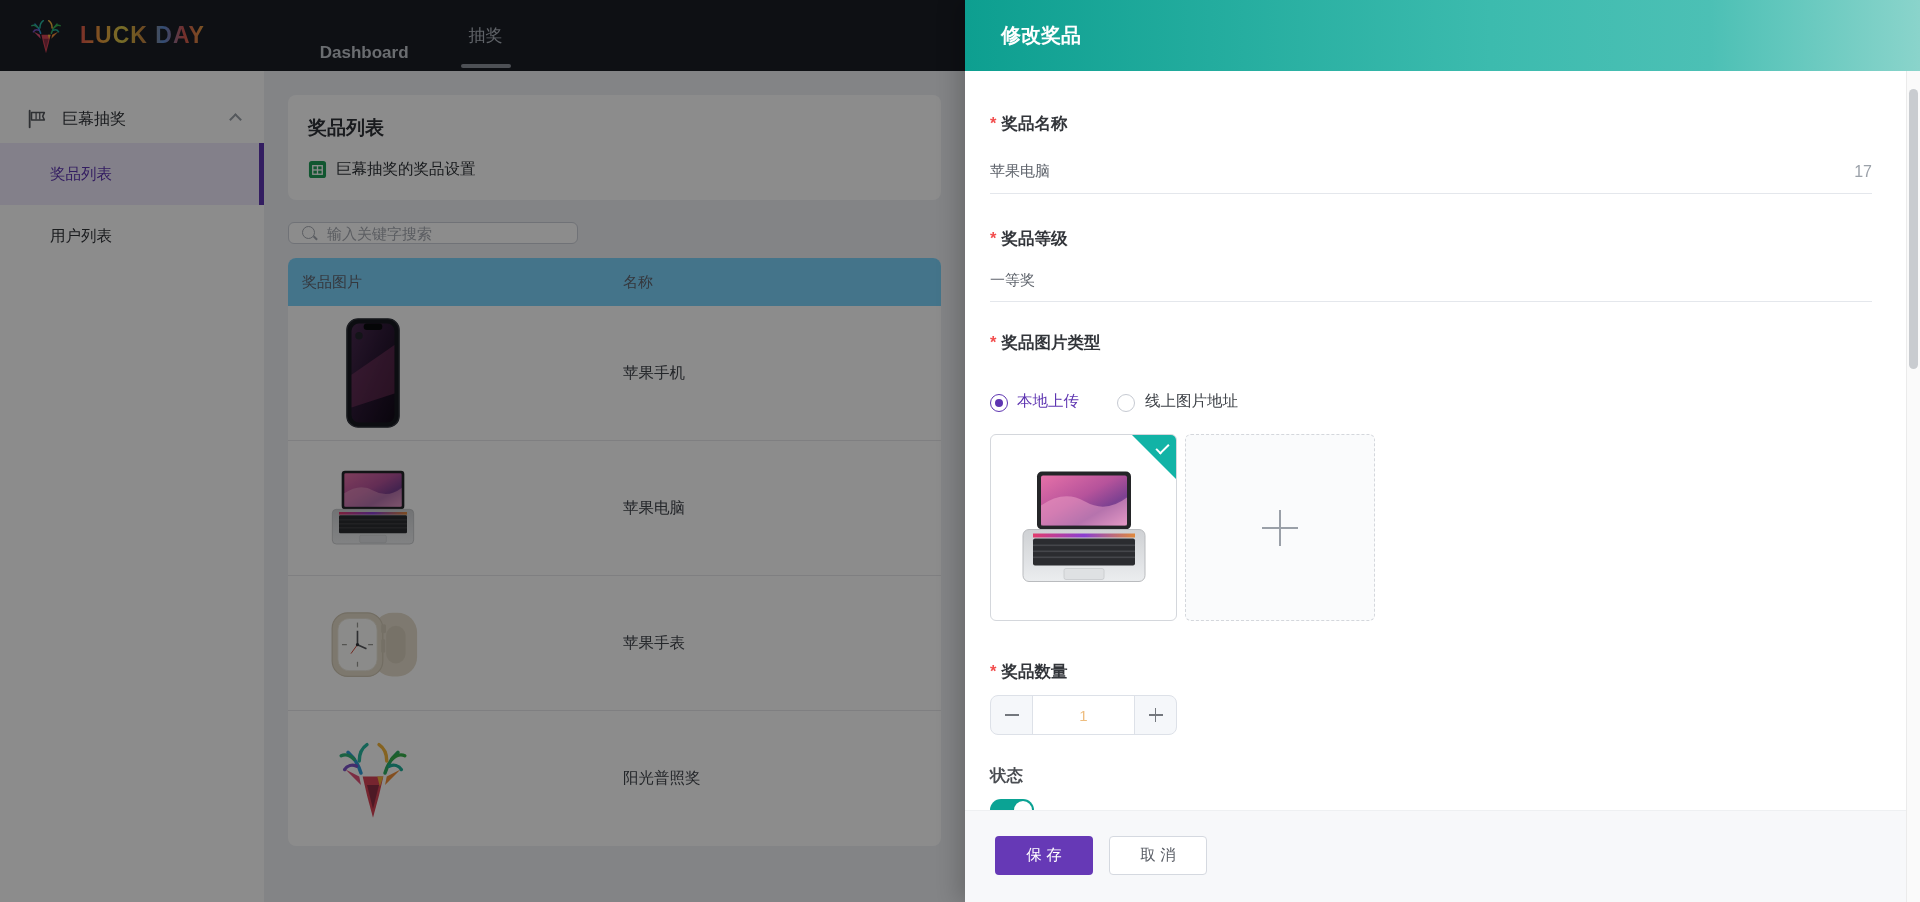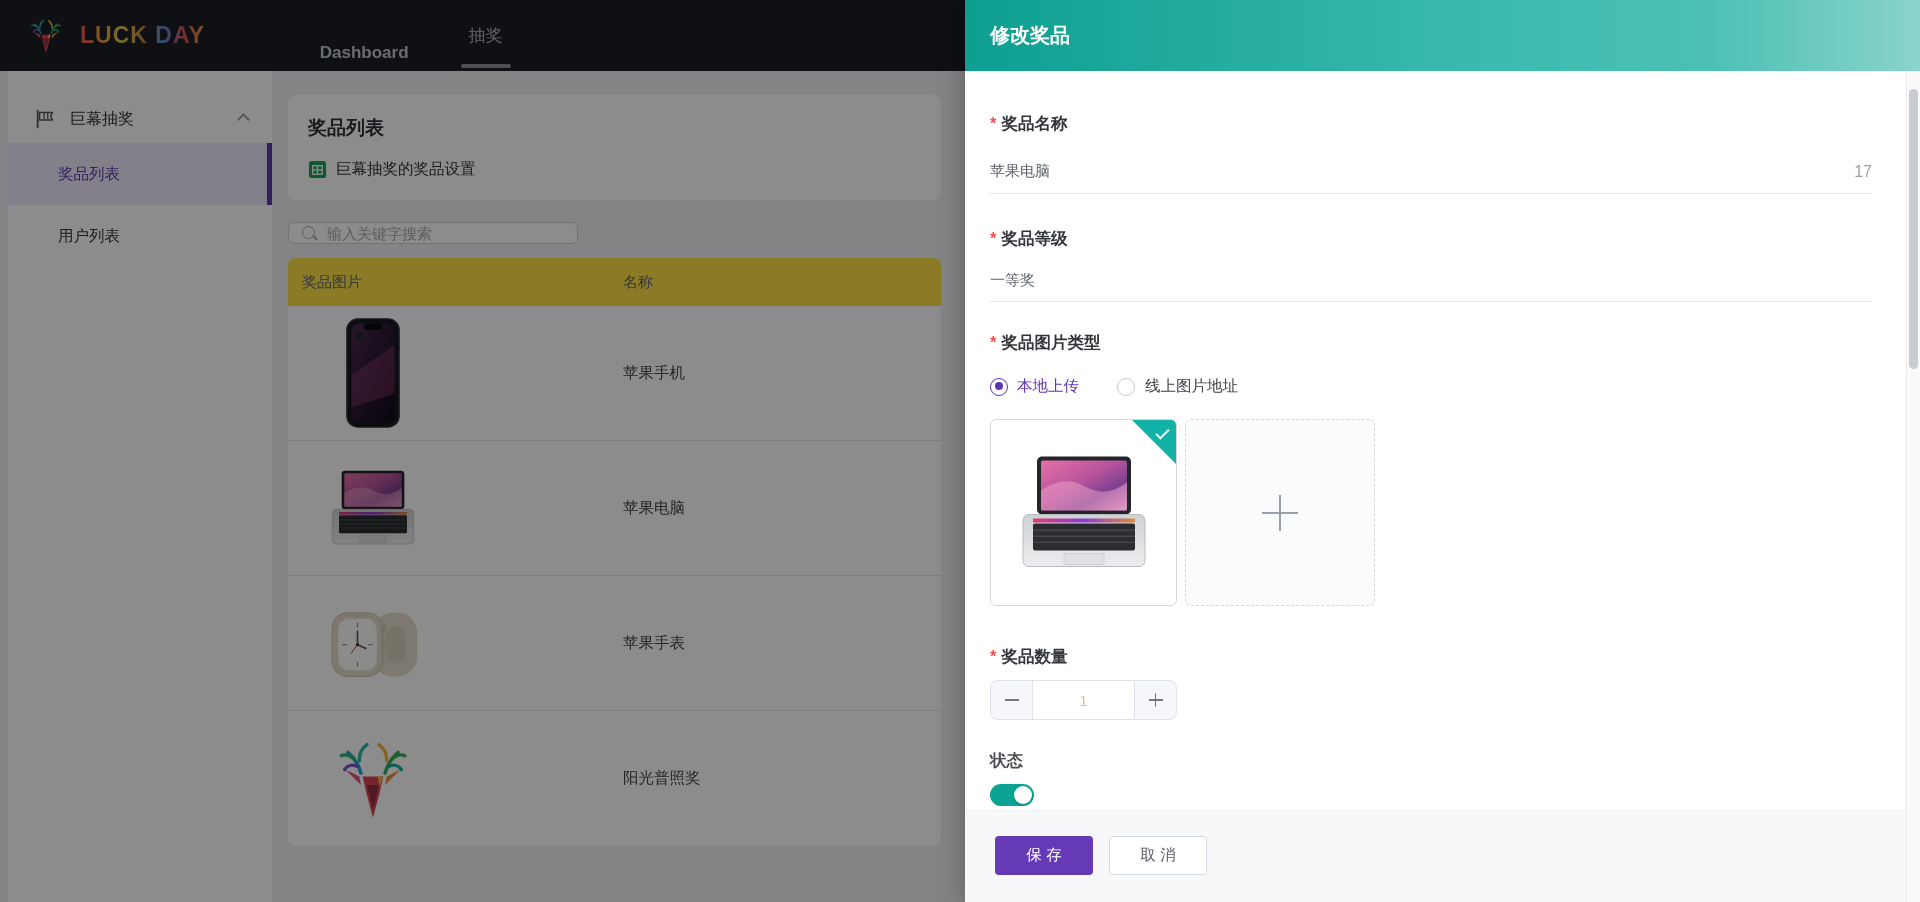--- a/index.html
+++ b/index.html
@@ -17,21 +17,21 @@
                 -webkit-background-clip:text; background-clip:text; color:transparent; }
   .tabs { display:flex; align-items:center; height:100%; margin-left:115px; }
   .tab { position:relative; height:100%; display:flex; align-items:center;
          font-size:17px; color:#aeb4bd; cursor:pointer; }
   .tab.first { font-weight:bold; color:#c2c6cd;margin-top:34px; }
   .tab + .tab { margin-left:60px; }
   .tab.active::after { content:""; position:absolute; left:-8px; right:-8px; bottom:3px;
                        height:4px; background:#8d939c; border-radius:2px; }
 
   
-  .sidebar { position:absolute; left:8px; top:71px; width:264px; height:831px;
+  .sidebar { position:absolute; left:0; top:71px; width:264px; height:831px;
              background:#ffffff; z-index:5; }
   .side-group { height:48px; margin-top:24px; display:flex; align-items:center;
                 padding-left:26px; font-size:16px; color:#2f3237; cursor:pointer; position:relative; }
   .side-group svg { width:22px; height:22px; margin-right:14px; }
   .chev-up { position:absolute; right:24px; top:20px; width:9px; height:9px;
              border-left:2px solid #9aa0a8; border-top:2px solid #9aa0a8; transform:rotate(45deg); }
   .side-item { height:62px; display:flex; align-items:center; padding-left:50px;
                font-size:15.5px; color:#303338; cursor:pointer; margin-top:0; }
   .side-item.gap { margin-top:14px; }
   .side-item.active { background:#efeafb; color:#5e35b1; border-right:5px solid #5e35b1; }
@@ -51,52 +51,52 @@
   .search-icon { position:relative; width:15px; height:15px; margin-left:13px; }
   .search-icon::before { content:""; position:absolute; left:0; top:0; width:11px; height:11px;
                          border:1.6px solid #a6aab2; border-radius:50%; }
   .search-icon::after { content:""; position:absolute; left:11px; top:11px; width:5px; height:1.6px;
                         background:#a6aab2; transform:rotate(45deg); }
   .search-box input { border:none; outline:none; background:transparent; margin-left:10px;
                       font-size:15px; color:#3c4046; width:230px;
                       font-family:"Liberation Sans","DejaVu Sans",sans-serif; }
   .search-box input::placeholder { color:#a6aab2; }
   .table-card { margin-top:14px; width:653px; overflow:hidden; }
-  .thead { display:flex; height:48px; align-items:center; background:#fde047;
+  .thead { display:flex; height:48px; align-items:center; background:#7dd3fc;
            font-size:15px; color:#606670; }
   .th-img { width:170px; padding-left:14px; }
   .th-name { padding-left:165px; }
   .trow { display:flex; height:135px; align-items:center; border-bottom:1px solid #e8e8ec; }
   .trow:last-child { border-bottom:none; }
   .td-img { width:170px; display:flex; align-items:center; justify-content:center; }
   .td-name { padding-left:165px; font-size:15.5px; color:#41454c; }
 
   
   .overlay { position:absolute; left:0; top:0; width:965px; height:902px;
              background:rgba(0,0,0,0.45); z-index:40; }
 
   
   .drawer { position:absolute; left:965px; top:0; width:955px; height:902px;
             background:#ffffff; z-index:50; box-shadow:-8px 0 20px rgba(0,0,0,0.18); }
-  .drawer-head { height:71px; display:flex; align-items:center; padding-left:25px;
+  .drawer-head { height:71px; display:flex; align-items:center; padding-left:36px;
                  background:linear-gradient(90deg,#0d9f90 0%,#3cbbae 55%,#4cc0b5 78%,#8ad4cb 100%); }
   .drawer-title { font-size:20px; font-weight:bold; color:#ffffff; }
   .drawer-body { padding:42px 48px 0 25px; }
   .f-label { font-size:16.5px; font-weight:bold; color:#32353a; }
   .f-label .req { color:#f24e4e; margin-right:5px; font-weight:bold; }
   .f-label.light { font-weight:600; color:#4a4d52; }
   .m-label2 { margin-top:34px; } .m-label3 { margin-top:30px; }
   .m-label4 { margin-top:40px; } .m-label5 { margin-top:30px; }
   .value-row { margin-top:28px; display:flex; justify-content:space-between; align-items:flex-start;
                border-bottom:1px solid #e4e7ec; padding-bottom:12px; }
   .value-row.second { margin-top:22px; }
   .value-row input { border:none; outline:none; font-size:15px; color:#5f646c; width:700px;
                      font-family:"Liberation Sans","DejaVu Sans",sans-serif; background:transparent; }
   .counter { font-size:16px; color:#9ba1a9; }
-  .radio-row { margin-top:22px; display:flex; align-items:center; }
+  .radio-row { margin-top:37px; display:flex; align-items:flex-end; }
   .radio { position:relative; width:18px; height:18px; border-radius:50%; cursor:pointer; }
   .radio.sel { border:1.5px solid #5e35b1; }
   .radio.sel::after { content:""; position:absolute; left:3.5px; top:3.5px; width:8px; height:8px;
                       border-radius:50%; background:#5e35b1; }
   .radio.unsel { border:1.5px solid #c6cad2; background:#fff; }
   .radio-label { margin-left:9px; font-size:15.5px; cursor:pointer; }
   .radio-label.sel { color:#5e35b1; }
   .radio-label.unsel { color:#3c4046; margin-left:10px; }
   .radio-gap { margin-left:38px; }
   .upload-row { margin-top:22px; display:flex; }

